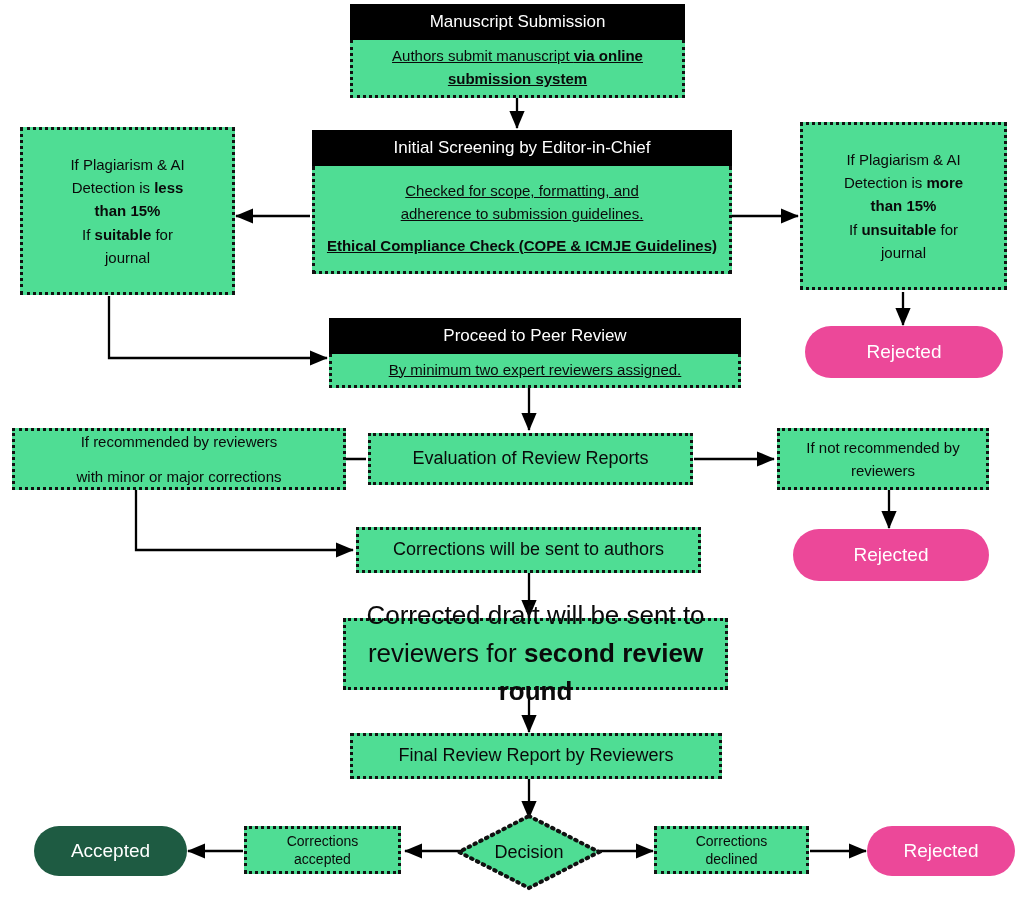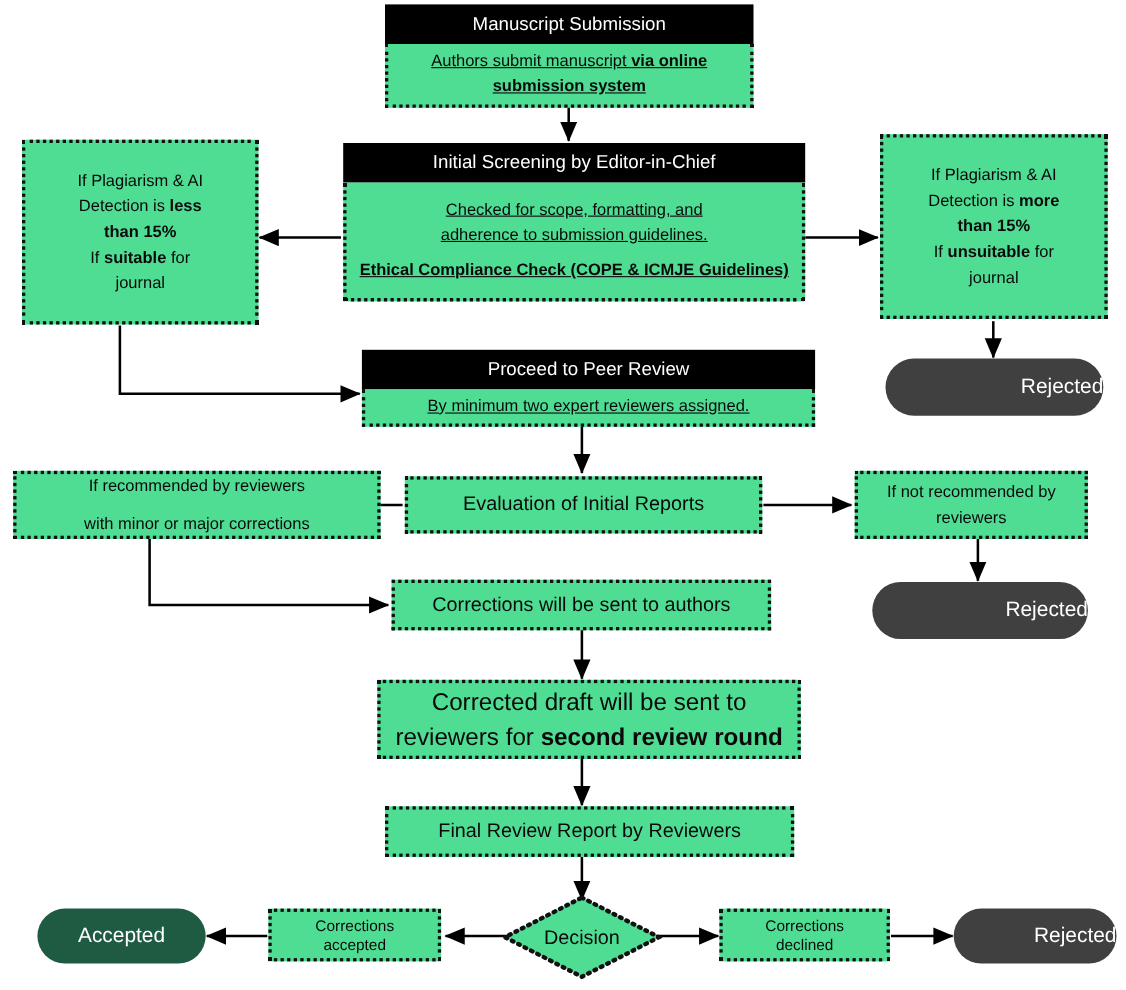--- a/index.html
+++ b/index.html
@@ -65,33 +65,33 @@
     text-align: center;
     box-sizing: border-box;
     display: flex;
     align-items: center;
     justify-content: center;
     line-height: 1.55;
     font-size: 15px;
     padding: 4px 8px;
   }
   .box.lg { font-size: 18px; }
-  .box.xl { font-size: 22px; line-height: 1.45; }
+  .box.xl { font-size: 26px; line-height: 1.45; }
   .box.sm { font-size: 14px; line-height: 1.3; }
   
   .pill {
     border-radius: 26px;
     display: flex;
     align-items: center;
     justify-content: center;
     color: #ffffff;
     font-size: 19px;
     box-sizing: border-box;
   }
-  .pill.reject { background: #404040; justify-content: flex-end; }
+  .pill.reject { background: #ec4899; }
   .pill.accept { background: #1e5b42; }
   
   .diamond-wrap {
     display: flex;
     align-items: center;
     justify-content: center;
   }
   .diamond-label {
     position: absolute;
     font-size: 18px;
@@ -187,21 +187,21 @@
   </div>
 
   <div class="node" style="left:329px; top:318px; width:412px;">
     <div class="node-hdr">Proceed to Peer Review</div>
     <div class="node-body" style="height:34px; padding:4px 10px;">
       <div>By minimum two expert reviewers assigned.</div>
     </div>
   </div>
 
   <div class="node box lg" style="left:368px; top:433px; width:325px; height:52px;">
-    <span>Evaluation of Initial Reports</span>
+    <span>Evaluation of Review Reports</span>
   </div>
 
   <div class="node box" style="left:12px; top:428px; width:334px; height:62px; flex-direction:column;gap:12px;">
     <div>If recommended by reviewers</div>
     <div>with minor or major corrections</div>
   </div>
 
   <div class="node box" style="left:777px; top:428px; width:212px; height:62px; flex-direction:column;">
     <div>If not recommended by</div>
     <div>reviewers</div>

